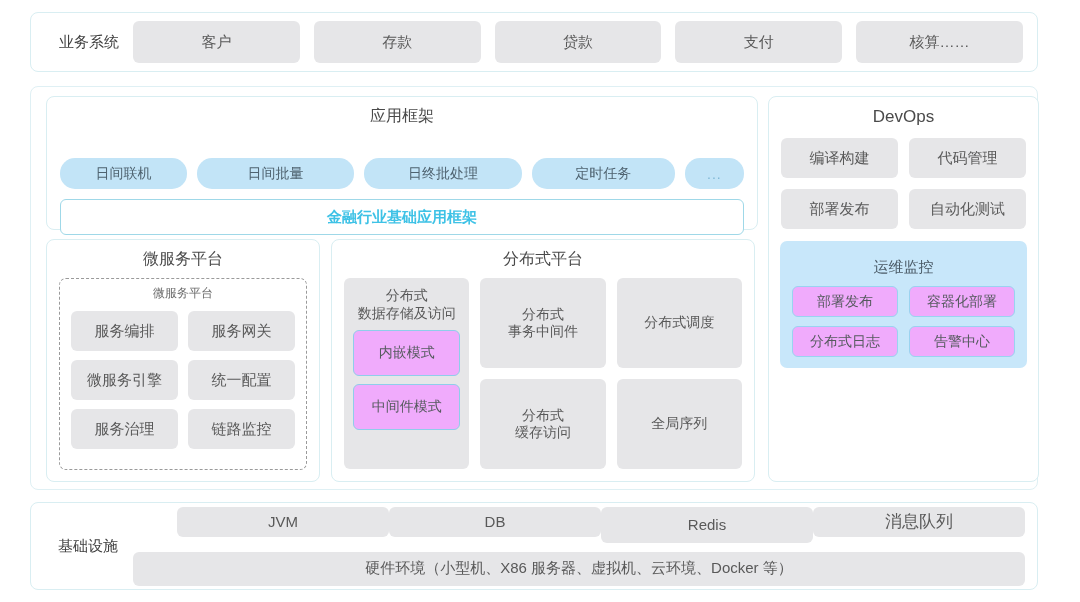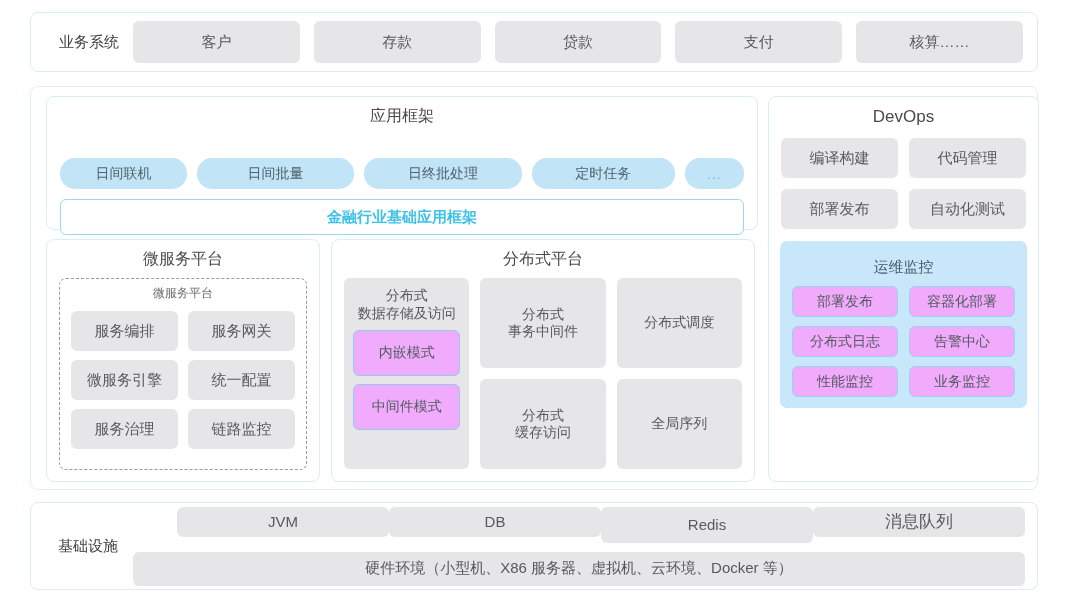--- a/index.html
+++ b/index.html
@@ -191,24 +191,20 @@
       </div>
       <div id="ops-monitor">
         <div class="title">运维监控</div>
         <div class="pair">
           <div class="whiteblue">部署发布</div>
           <div class="whiteblue">容器化部署</div>
         </div>
         <div class="pair">
           <div class="whiteblue">分布式日志</div>
           <div class="whiteblue">告警中心</div>
-        </div>
-        <div class="pair">
-          <div class="whiteblue">性能监控</div>
-          <div class="whiteblue">业务监控</div>
         </div>
       </div>
     </div>
 
     <div class="panel" id="microservice">
       <div class="title">微服务平台</div>
       <div id="ms-inner">
         <div class="subtitle">微服务平台</div>
         <div class="pair">
           <div class="gray">服务编排</div>

